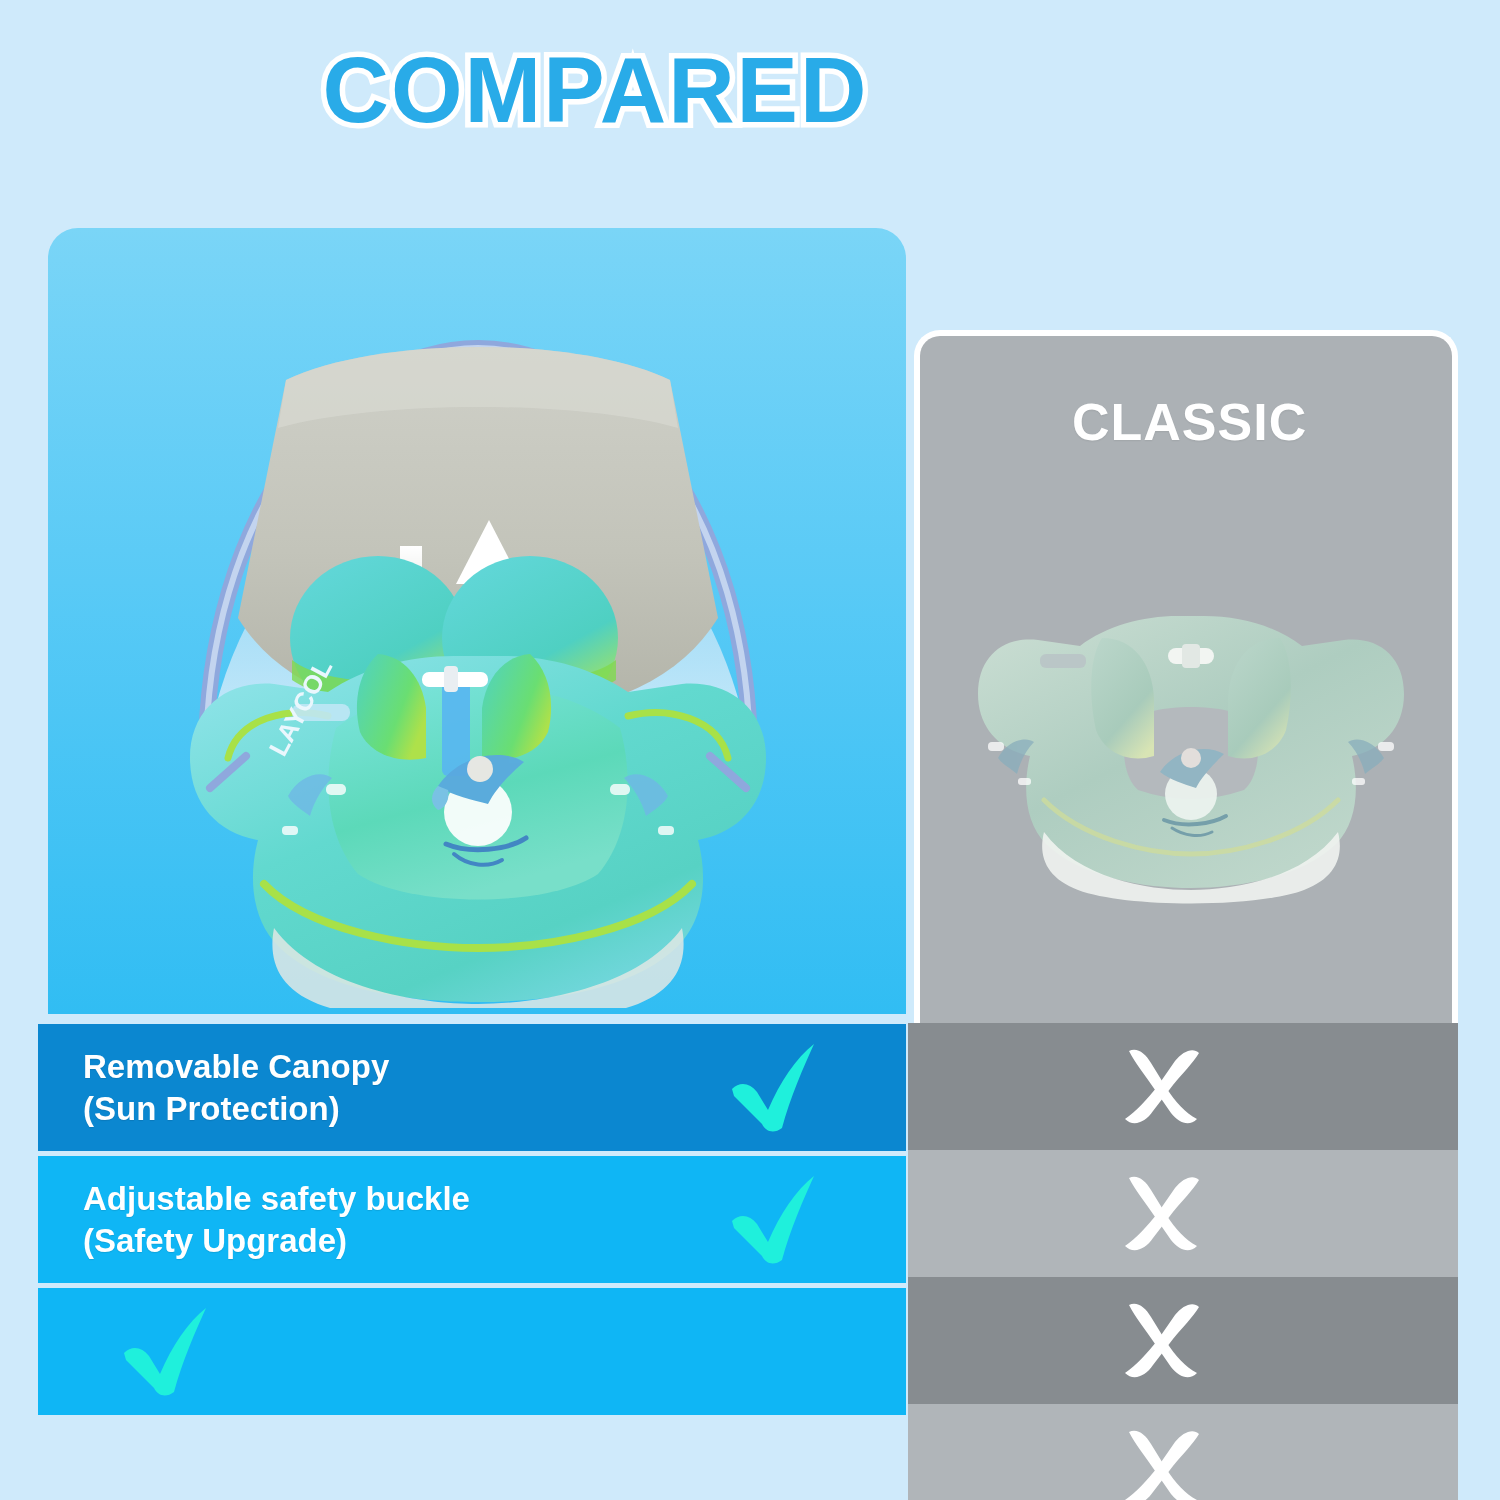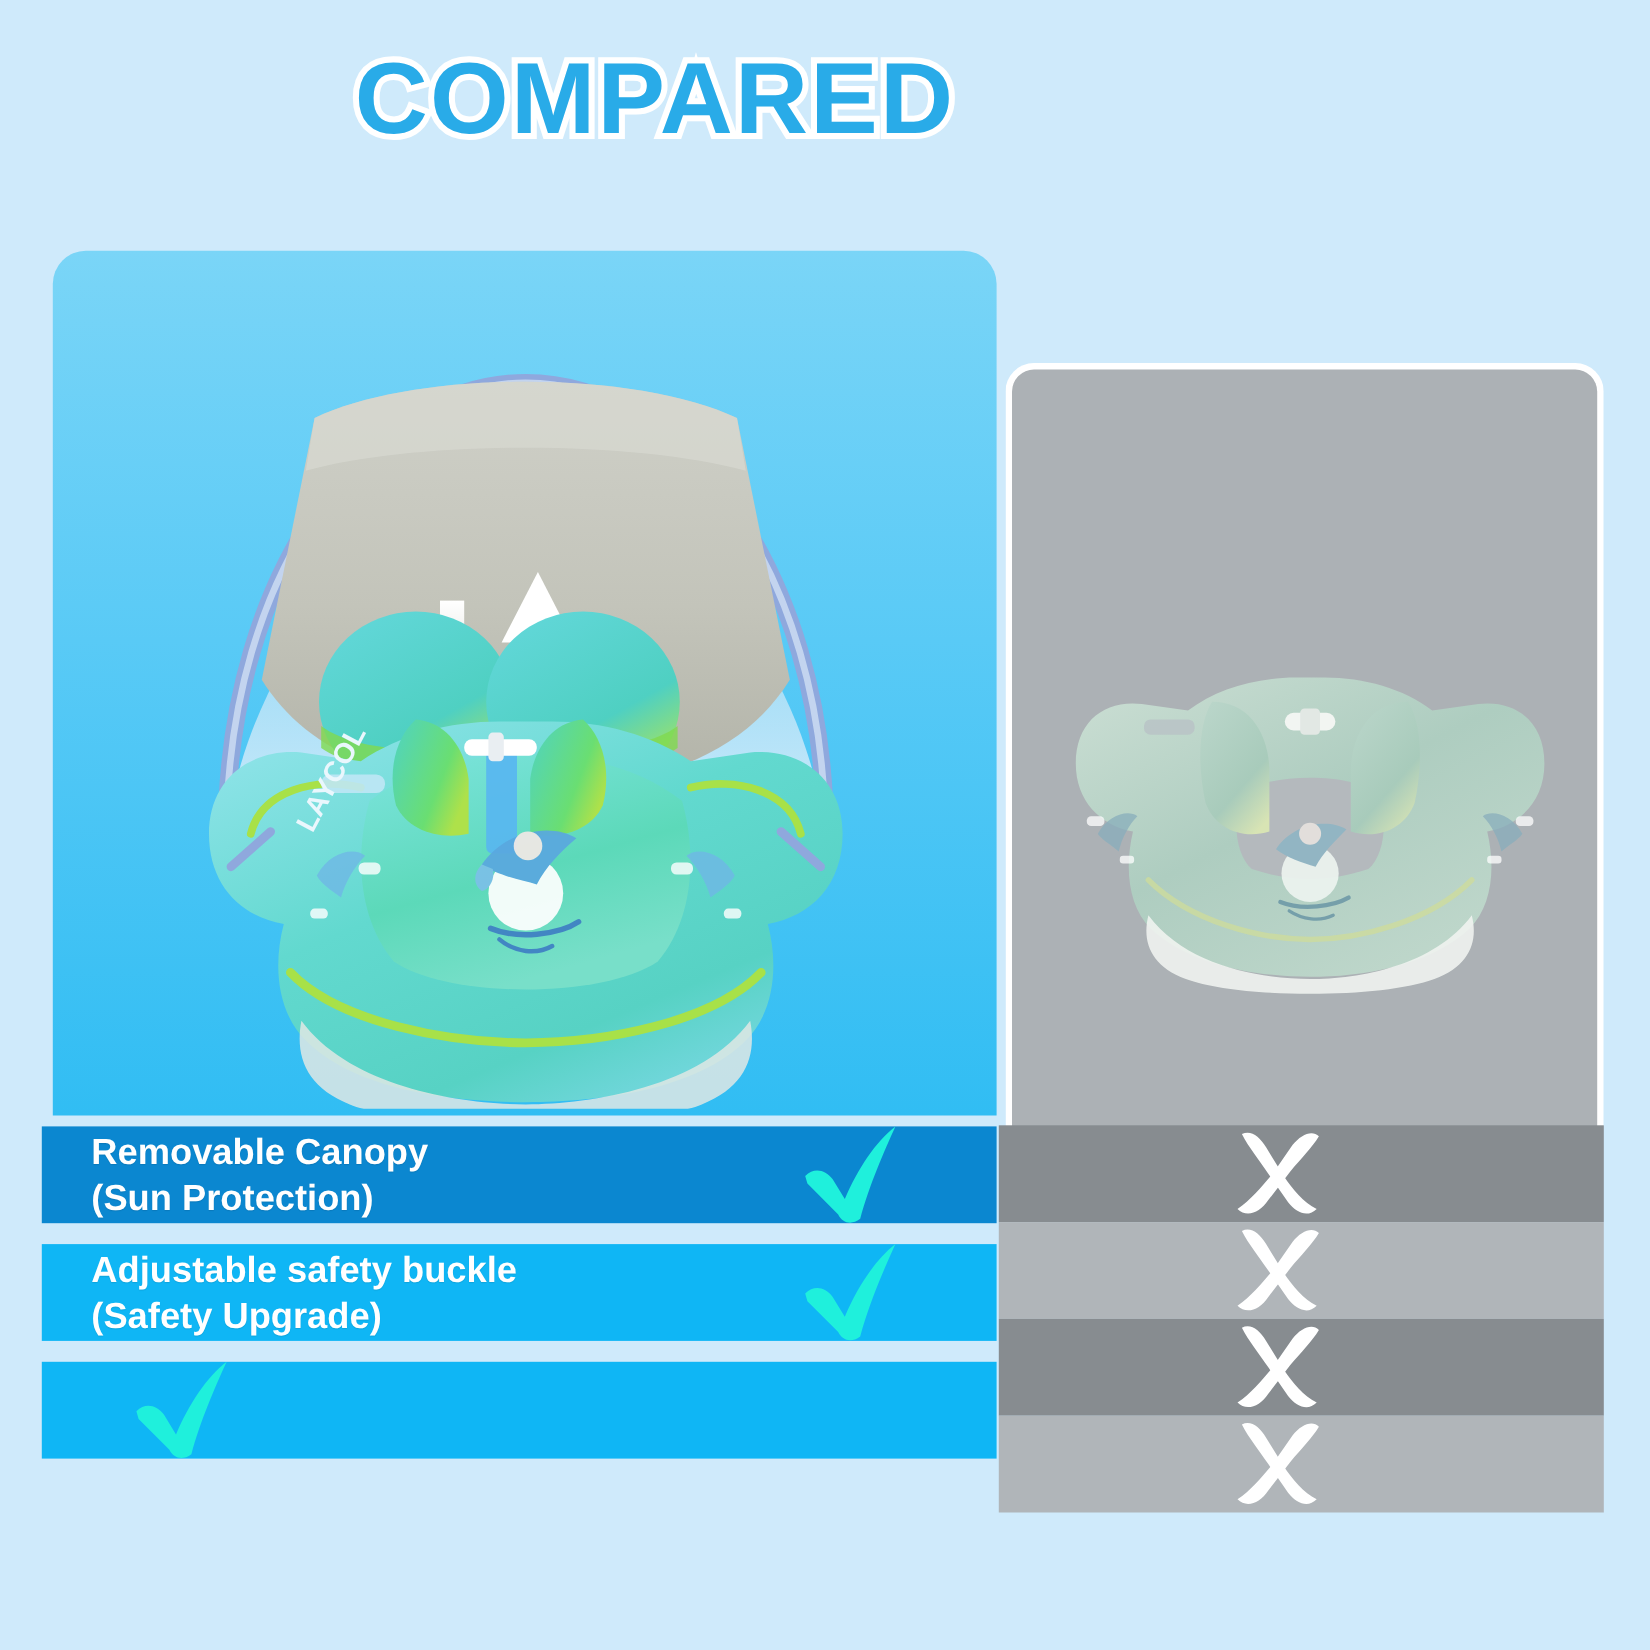--- a/index.html
+++ b/index.html
@@ -96,25 +96,25 @@
   }
   .rows-right {
     position: absolute;
     left: 908px;
     top: 1023px;
     width: 550px;
   }
   .row {
     position: relative;
     box-sizing: border-box;
-    height: 88px;
+    height: 127px;
     display: flex;
     align-items: center;
   }
-  .row + .row { margin-top: 19px; }
+  .row + .row { margin-top: 5px; }
   .rows-right .row + .row { margin-top: 0; }
   .row.dark  { background: #0b87d0; }
   .row.light { background: #0fb6f5; }
   .row.gdark  { background: #878c90; }
   .row.glight { background: #b0b5b9; }
 
   .row-text {
     color: #ffffff;
     font-weight: bold;
     font-size: 33px;
@@ -321,20 +321,21 @@
       <rect x="32" y="216" width="16" height="9" rx="4" fill="#ffffff"></rect>
       <rect x="62" y="252" width="13" height="7" rx="3" fill="#ffffff"></rect>
     </g>
     <g opacity="0.75">
       <path d="M428 232 C418 214 400 210 392 216 C400 224 406 236 409 248 C416 242 424 238 428 232 Z" fill="#89aebc"></path>
       <rect x="422" y="216" width="16" height="9" rx="4" fill="#ffffff"></rect>
       <rect x="396" y="252" width="13" height="7" rx="3" fill="#ffffff"></rect>
     </g>
   </svg>
 
+  <div class="panel-label label-classic">CLASSIC</div>
 </div>
 
 <div class="rows-left">
 
   <div class="row dark">
     <div class="row-text">Removable Canopy
 (Sun Protection)</div>
     <div class="mark-cell">
       <svg class="check-svg" viewBox="0 0 104 96">
         <path d="M8 49 C16 41 26 43 33 52 L44 70 C56 42 72 18 90 4 C80 26 66 58 58 88 C50 94 42 92 38 84 L10 56 Z" fill="#1ff0dc"></path>

